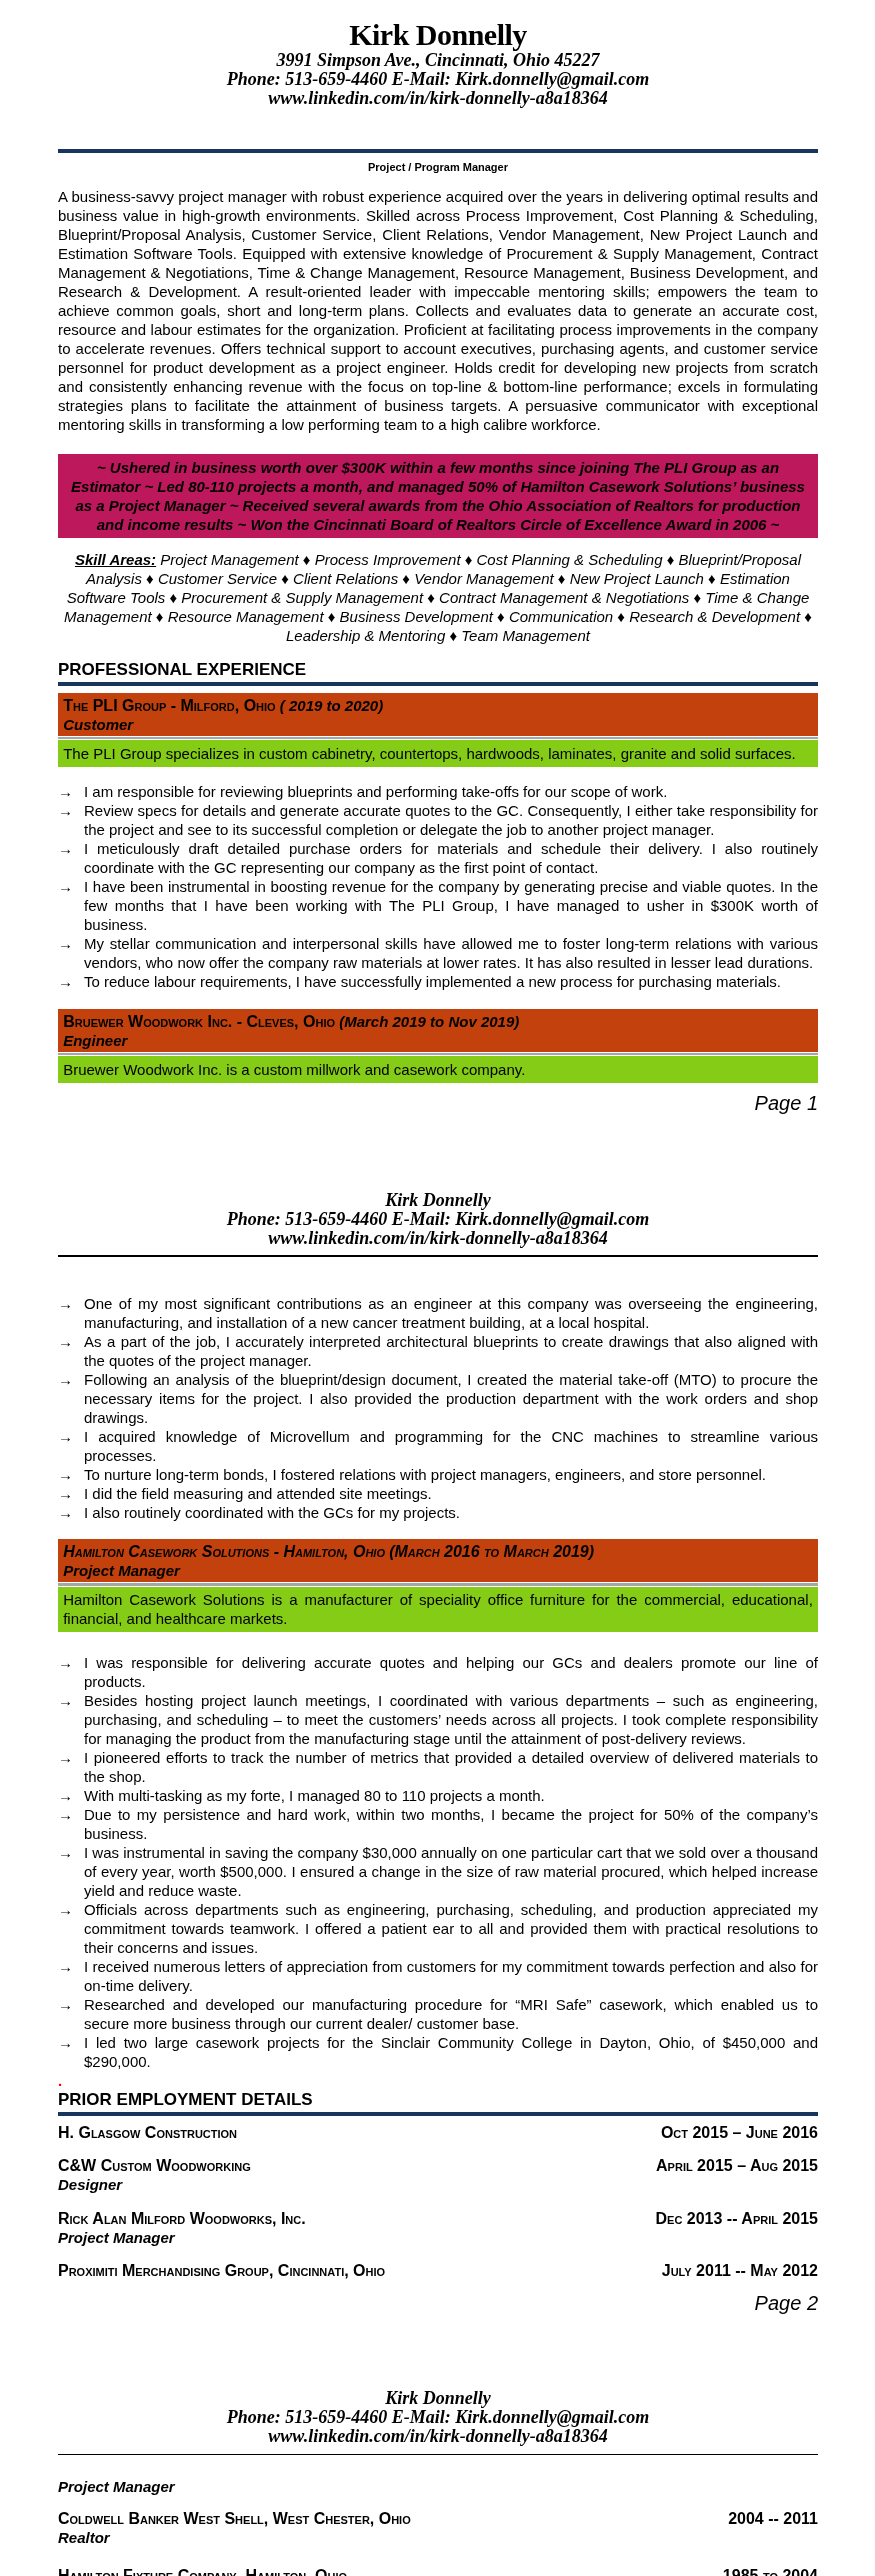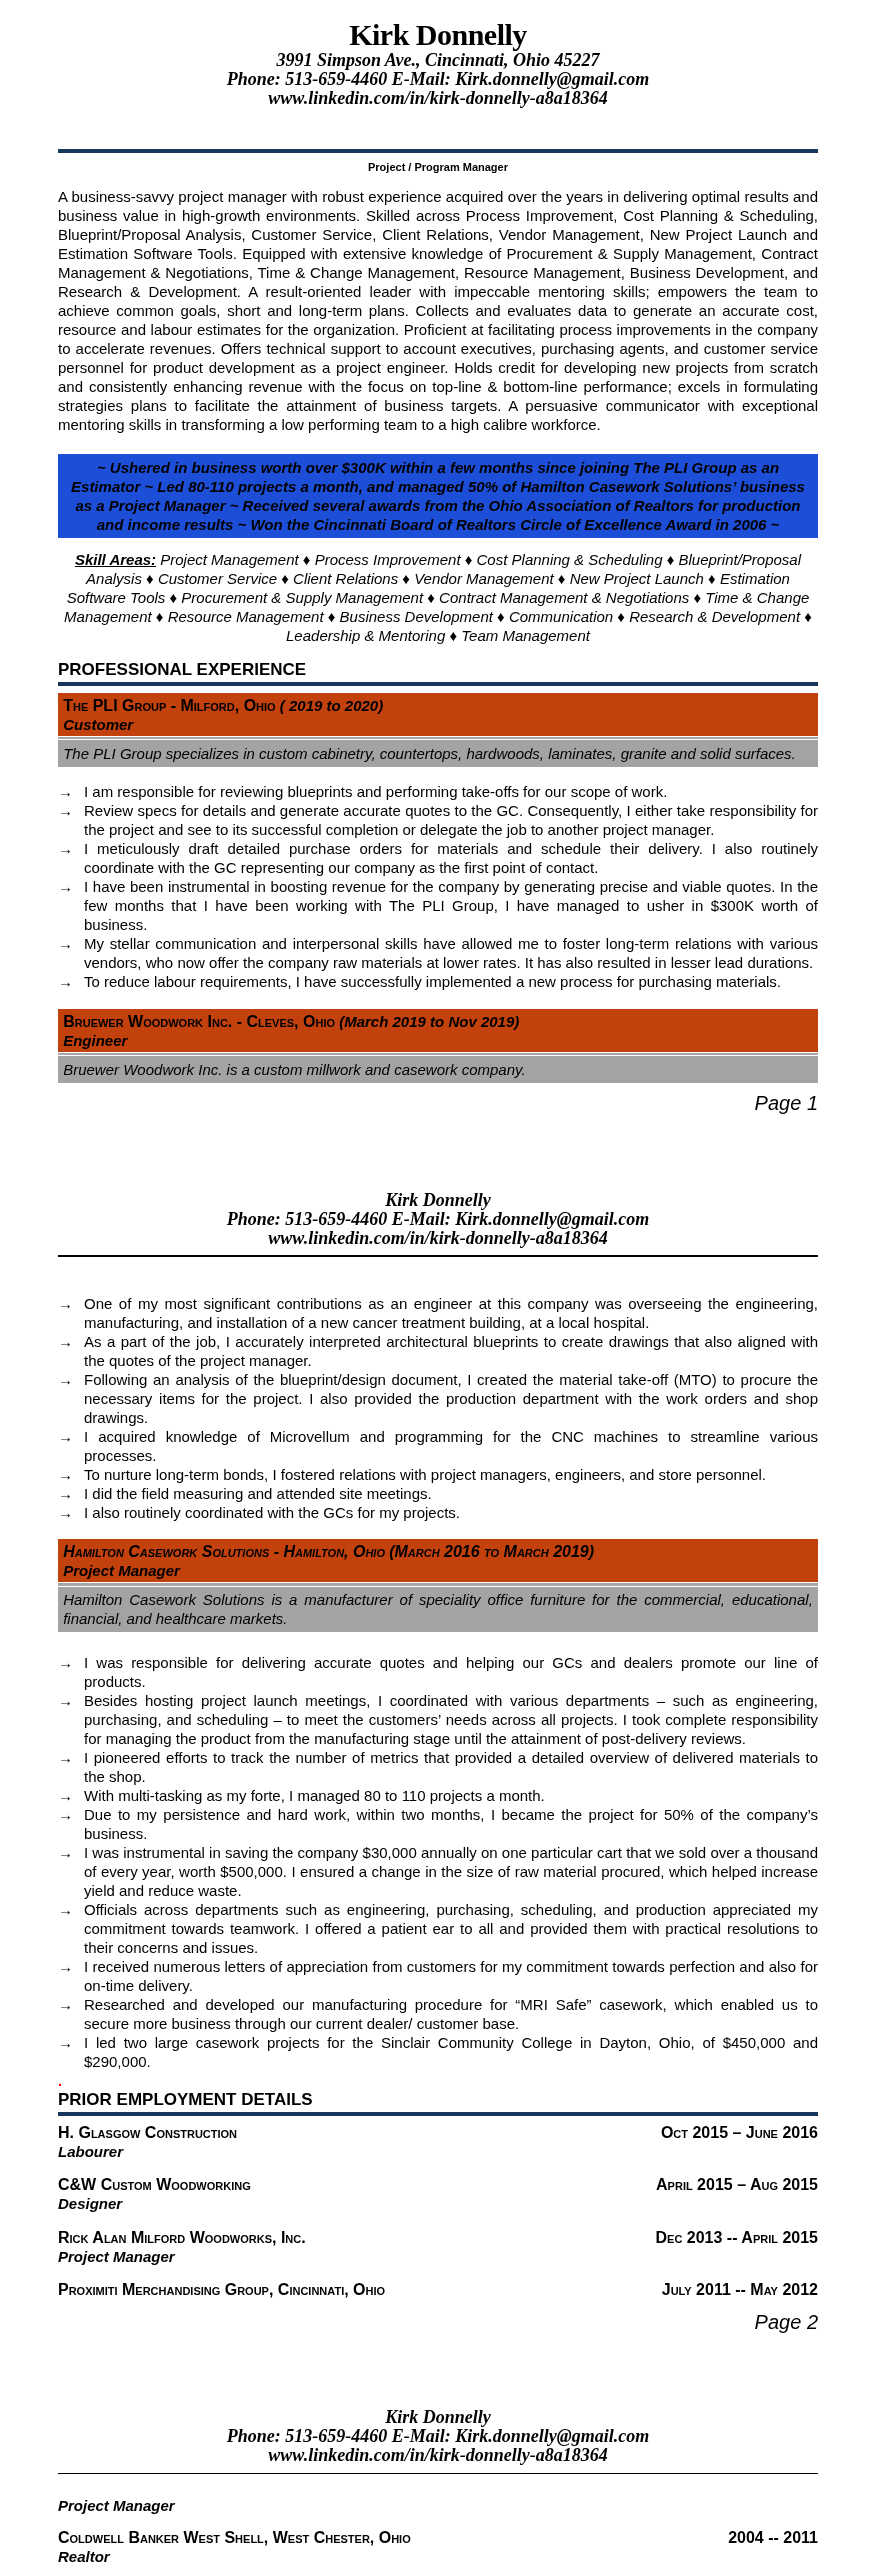--- a/index.html
+++ b/index.html
@@ -21,34 +21,34 @@
     font-size:18px;line-height:19px;text-align:center;font-style:italic;
   }
   .rule-navy{height:4.1px;background:#17365D;border:none;margin:0;}
   .rule-thin{height:1.5px;background:#000;border:none;margin:0;}
   .doc-title{font-weight:700;font-size:11px;line-height:19px;text-align:center;margin-top:5.2px;}
   .section-h{font-weight:700;font-size:17px;line-height:19px;text-align:left;}
   
   .rule-hdr1{margin-top:41px;}
   .summary{text-align:justify;margin-top:10.3px;}
   .highlight{
-    background:#1d4ed8;font-weight:700;font-style:italic;
+    background:#be185d;font-weight:700;font-style:italic;
     text-align:center;margin-top:5.2px;padding:4.1px 3.1px;
   }
   .skills{font-style:italic;text-align:center;margin-top:11.3px;}
   .skills-label{font-weight:700;text-decoration:underline;}
   .sec-exp{margin-top:15.5px;}
   .rule-sec{margin-top:3.1px;}
   
   .job-head{background:#c2410c;padding:3.1px 5.2px 2.1px 5.2px;}
   .job-company{font-weight:700;font-variant:small-caps;font-size:16px;}
   .job-dates{font-weight:700;font-style:italic;font-variant:normal;font-size:15px;}
   .job-role{font-weight:700;font-style:italic;}
   .job-divider{height:2.6px;background:#A6A6A6;margin:1px 0;}
-  .job-desc{background:#a3a3a3;font-style:italic;padding:3.6px 5.2px;text-align:justify;}
+  .job-desc{background:#84cc16;padding:3.6px 5.2px;text-align:justify;}
   .jobwrap{margin-top:17.5px;}
   .jobwrap.first{margin-top:6.2px;}
   .hamilton .job-company{font-style:italic;}
   .hamilton .job-dates{font-variant:small-caps;font-size:16px;}
   
   .bullets{list-style:none;margin:15.5px 0 0 0;padding:0;}
   .bullets li{display:flex;}
   .b-arrow{flex:none;width:26px;}
   .b-text{flex:1;text-align:justify;}
   
@@ -234,21 +234,20 @@
   <div class="section-h">PRIOR EMPLOYMENT DETAILS</div>
   <div class="rule-navy rule-sec"></div>
 
   <div class="entries">
 
       <div class="entry">
         <div class="entry-top">
           <span class="e-co">H. Glasgow Construction</span>
           <span class="e-dt">Oct 2015 – June 2016</span>
         </div>
-        <div class="e-role">Labourer</div>
       </div>
 
       <div class="entry">
         <div class="entry-top">
           <span class="e-co">C&amp;W Custom Woodworking</span>
           <span class="e-dt">April 2015 – Aug 2015</span>
         </div>
         <div class="e-role">Designer</div>
       </div>
 

